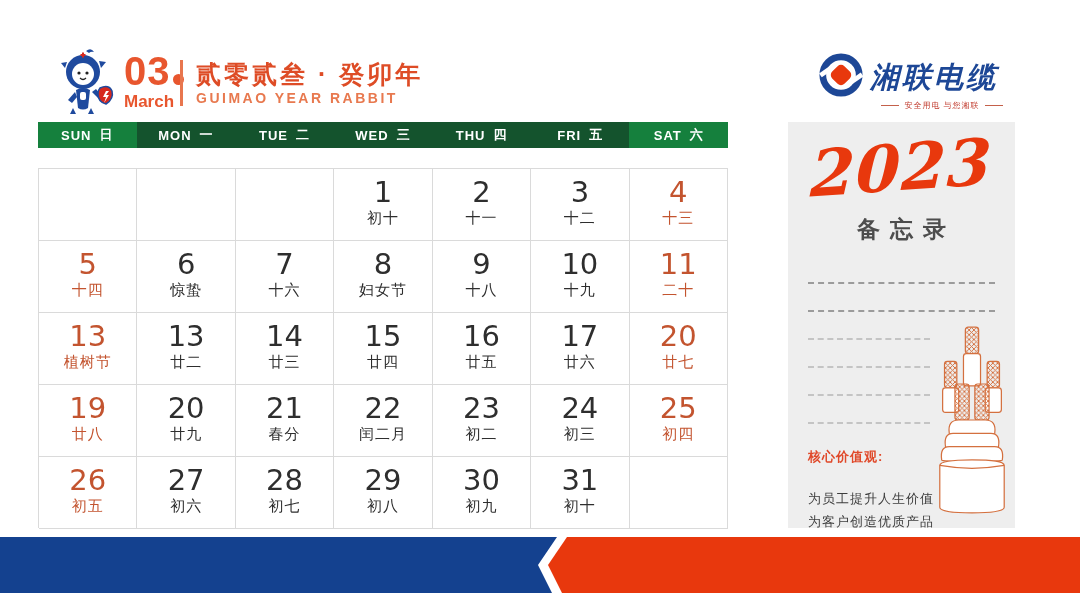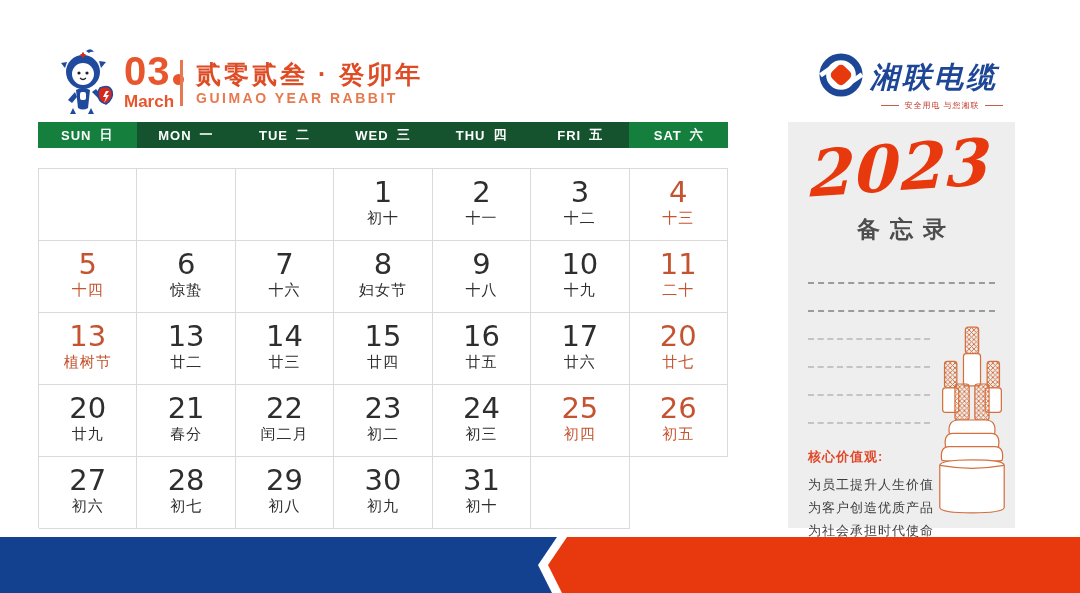--- a/index.html
+++ b/index.html
@@ -45,21 +45,21 @@
   .memo { position:absolute; left:788px; top:122px; width:227px; height:406px; background:#eeeeee; }
   .year-art { position:absolute; left:0; top:8px; width:100%; text-align:center;
               font-family:"DejaVu Serif", serif; font-style:italic; font-weight:bold;
               font-size:64px; color:#e8380d; transform:rotate(-4deg) skewX(-6deg); letter-spacing:1px; }
   .memo-title { position:absolute; left:0; top:92px; width:100%; text-align:center;
                 font-size:23px; font-weight:bold; color:#4d4d4d; letter-spacing:10px; text-indent:10px; }
   .memo-lines { position:absolute; left:20px; top:160px; width:187px; }
   .memo-line { border-top:2px dashed #9b9b9b; height:0; margin-bottom:26px; }
   .memo-line.short { width:122px; border-top-color:#c4c4c4; }
   .values { position:absolute; left:20px; top:326px; width:150px; }
-  .values-title { font-size:13px; font-weight:bold; color:#e0492a; margin-bottom:7px; letter-spacing:1px; }
+  .values-title { font-size:13px; font-weight:bold; color:#e0492a; margin-bottom:21px; letter-spacing:1px; }
   .values-line { font-size:13px; color:#3d3d3d; line-height:23px; letter-spacing:1px; white-space:nowrap; }
   .cable { position:absolute; left:148px; top:198px; width:72px; height:200px; }
 
   
   .band { position:absolute; left:0; top:537px; width:1080px; height:56px; background:#ffffff; }
   .band-blue { position:absolute; inset:0; background:#14418f;
                clip-path:polygon(0 0, 557px 0, 538px 50%, 552px 100%, 0 100%); }
   .band-red { position:absolute; inset:0; background:#e8380d;
               clip-path:polygon(567px 0, 100% 0, 100% 100%, 562px 100%, 548px 50%); }
 </style>
@@ -214,20 +214,24 @@
         <div class="l">廿五</div>
       </div>
       <div class="cell">
         <div class="d">17</div>
         <div class="l">廿六</div>
       </div>
       <div class="cell red">
         <div class="d">20</div>
         <div class="l">廿七</div>
       </div>
+      <div class="cell red">
+        <div class="d">19</div>
+        <div class="l">廿八</div>
+      </div>
       <div class="cell">
         <div class="d">20</div>
         <div class="l">廿九</div>
       </div>
       <div class="cell">
         <div class="d">21</div>
         <div class="l">春分</div>
       </div>
       <div class="cell">
         <div class="d">22</div>

